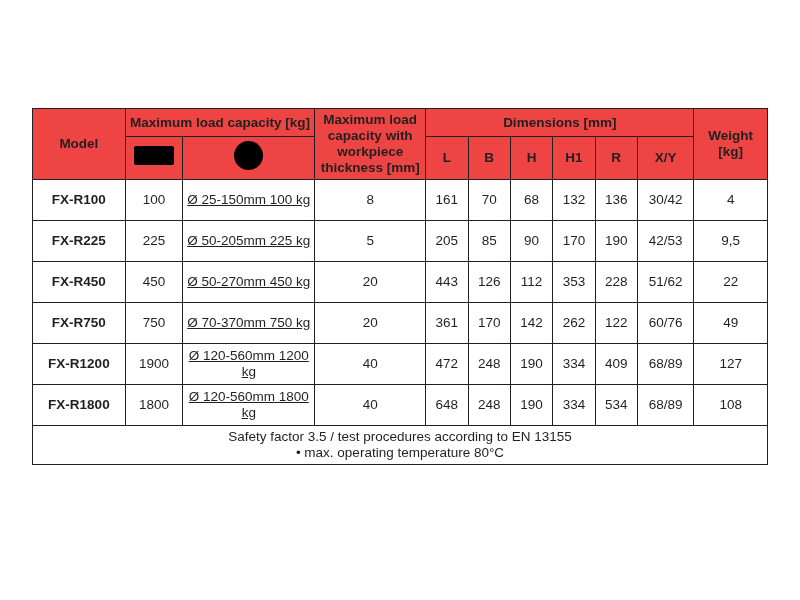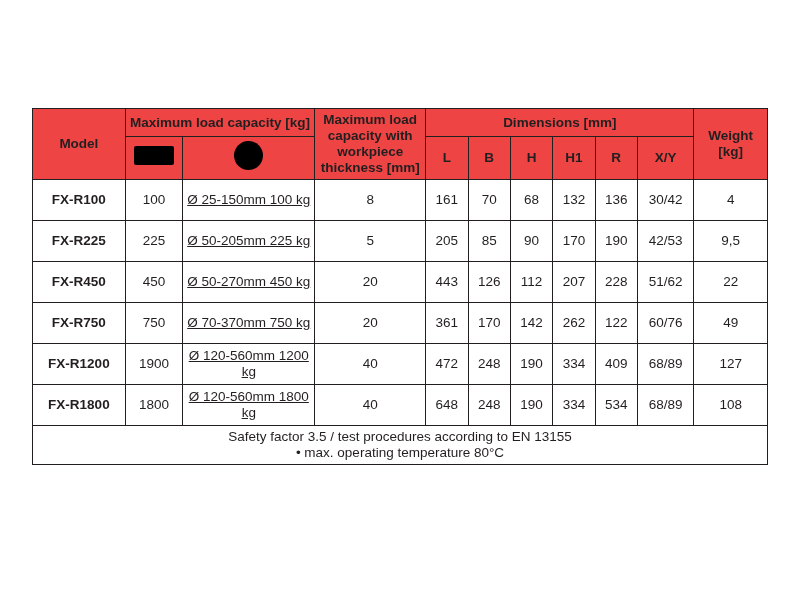--- a/index.html
+++ b/index.html
@@ -159,21 +159,21 @@
           <td>9,5</td>
         </tr>
         <tr class="row-h">
           <td class="model-cell">FX-R450</td>
           <td>450</td>
           <td class="dia-cell">Ø 50-270mm 450 kg</td>
           <td>20</td>
           <td>443</td>
           <td>126</td>
           <td>112</td>
-          <td>207</td>
+          <td>353</td>
           <td>228</td>
           <td>51/62</td>
           <td>22</td>
         </tr>
         <tr class="row-h">
           <td class="model-cell">FX-R750</td>
           <td>750</td>
           <td class="dia-cell">Ø 70-370mm 750 kg</td>
           <td>20</td>
           <td>361</td>

